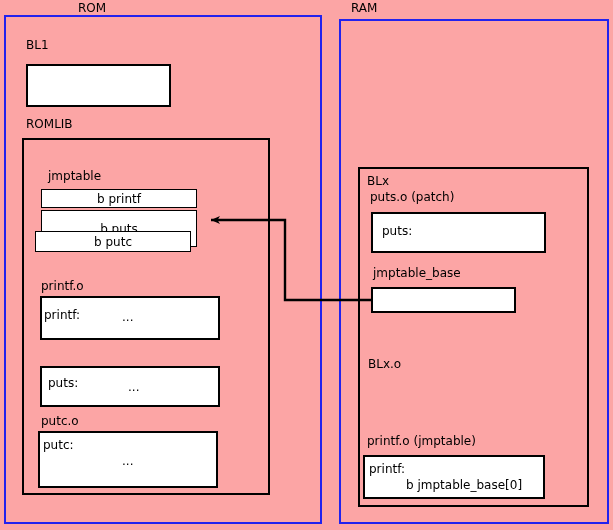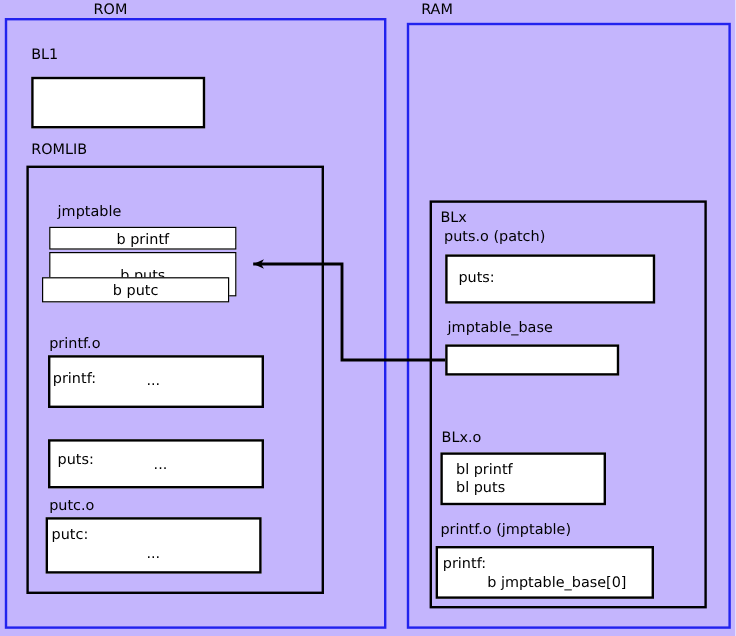--- a/index.html
+++ b/index.html
@@ -8,21 +8,21 @@
     background: #ffffff;
   }
   body {
     font-family: "DejaVu Sans", sans-serif;
     color: #000000;
   }
   #canvas {
     position: relative;
     width: 613px;
     height: 530px;
-    background: #c4b5fd;
+    background: #fca5a5;
     overflow: hidden;
   }
   .lbl {
     position: absolute;
     font-size: 12px;
     line-height: 13px;
     white-space: nowrap;
     color: #000000;
   }
   .region {
@@ -111,21 +111,21 @@
     <span class="pad-text" style="left:80px; top:12px;">...</span>
   </div>
 
   <div class="lbl" style="left:41px; top:350px;margin-top:44px;">puts.o</div>
   <div class="box" style="left:40px; top:366px; width:180px; height:41px;">
     <span class="pad-text" style="left:6px; top:8px;">puts:</span>
     <span class="pad-text" style="left:86px; top:12px;">...</span>
   </div>
 
   <div class="lbl" style="left:41px; top:415px;">putc.o</div>
-  <div class="box" style="left:38px; top:431px; width:180px; height:47px;">
+  <div class="box" style="left:38px; top:431px; width:180px; height:57px;">
     <span class="pad-text" style="left:3px; top:5px;">putc:</span>
     <span class="pad-text" style="left:82px; top:21px;">...</span>
   </div>
 
   <div class="region-title" style="left:351px; top:2px;">RAM</div>
   <div class="region" style="left:339px; top:19px; width:270px; height:505px;"></div>
 
   <div class="container-box" style="left:358px; top:167px; width:231px; height:340px;"></div>
 
   <div class="lbl" style="left:367px; top:175px;">BLx</div>
@@ -133,24 +133,20 @@
   <div class="box" style="left:371px; top:212px; width:175px; height:41px;">
     <span class="pad-text" style="left:9px; top:10px;">puts:</span>
   </div>
 
   <div class="lbl" style="left:373px; top:267px;">jmptable_base</div>
   <div class="box" style="left:371px; top:287px; width:145px; height:26px;">
     <span class="pad-text" style="left:6px; top:5px;"></span>
   </div>
 
   <div class="lbl" style="left:368px; top:358px;">BLx.o</div>
-  <div class="box" style="left:367px; top:377px; width:138px; height:44px;">
-    <span class="pad-text" style="left:11px; top:5px;">bl printf</span>
-    <span class="pad-text" style="left:11px; top:20px;">bl puts</span>
-  </div>
 
   <div class="lbl" style="left:367px; top:435px;">printf.o (jmptable)</div>
   <div class="box" style="left:363px; top:455px; width:182px; height:44px;">
     <span class="pad-text" style="left:4px; top:5px;">printf:</span>
     <span class="pad-text" style="left:41px; top:21px;">b jmptable_base[0]</span>
   </div>
 
   <svg id="arrow-svg" viewBox="0 0 613 530">
     <defs>
       <marker id="ah" markerWidth="10" markerHeight="8" refX="9" refY="4" orient="auto" markerUnits="userSpaceOnUse">

